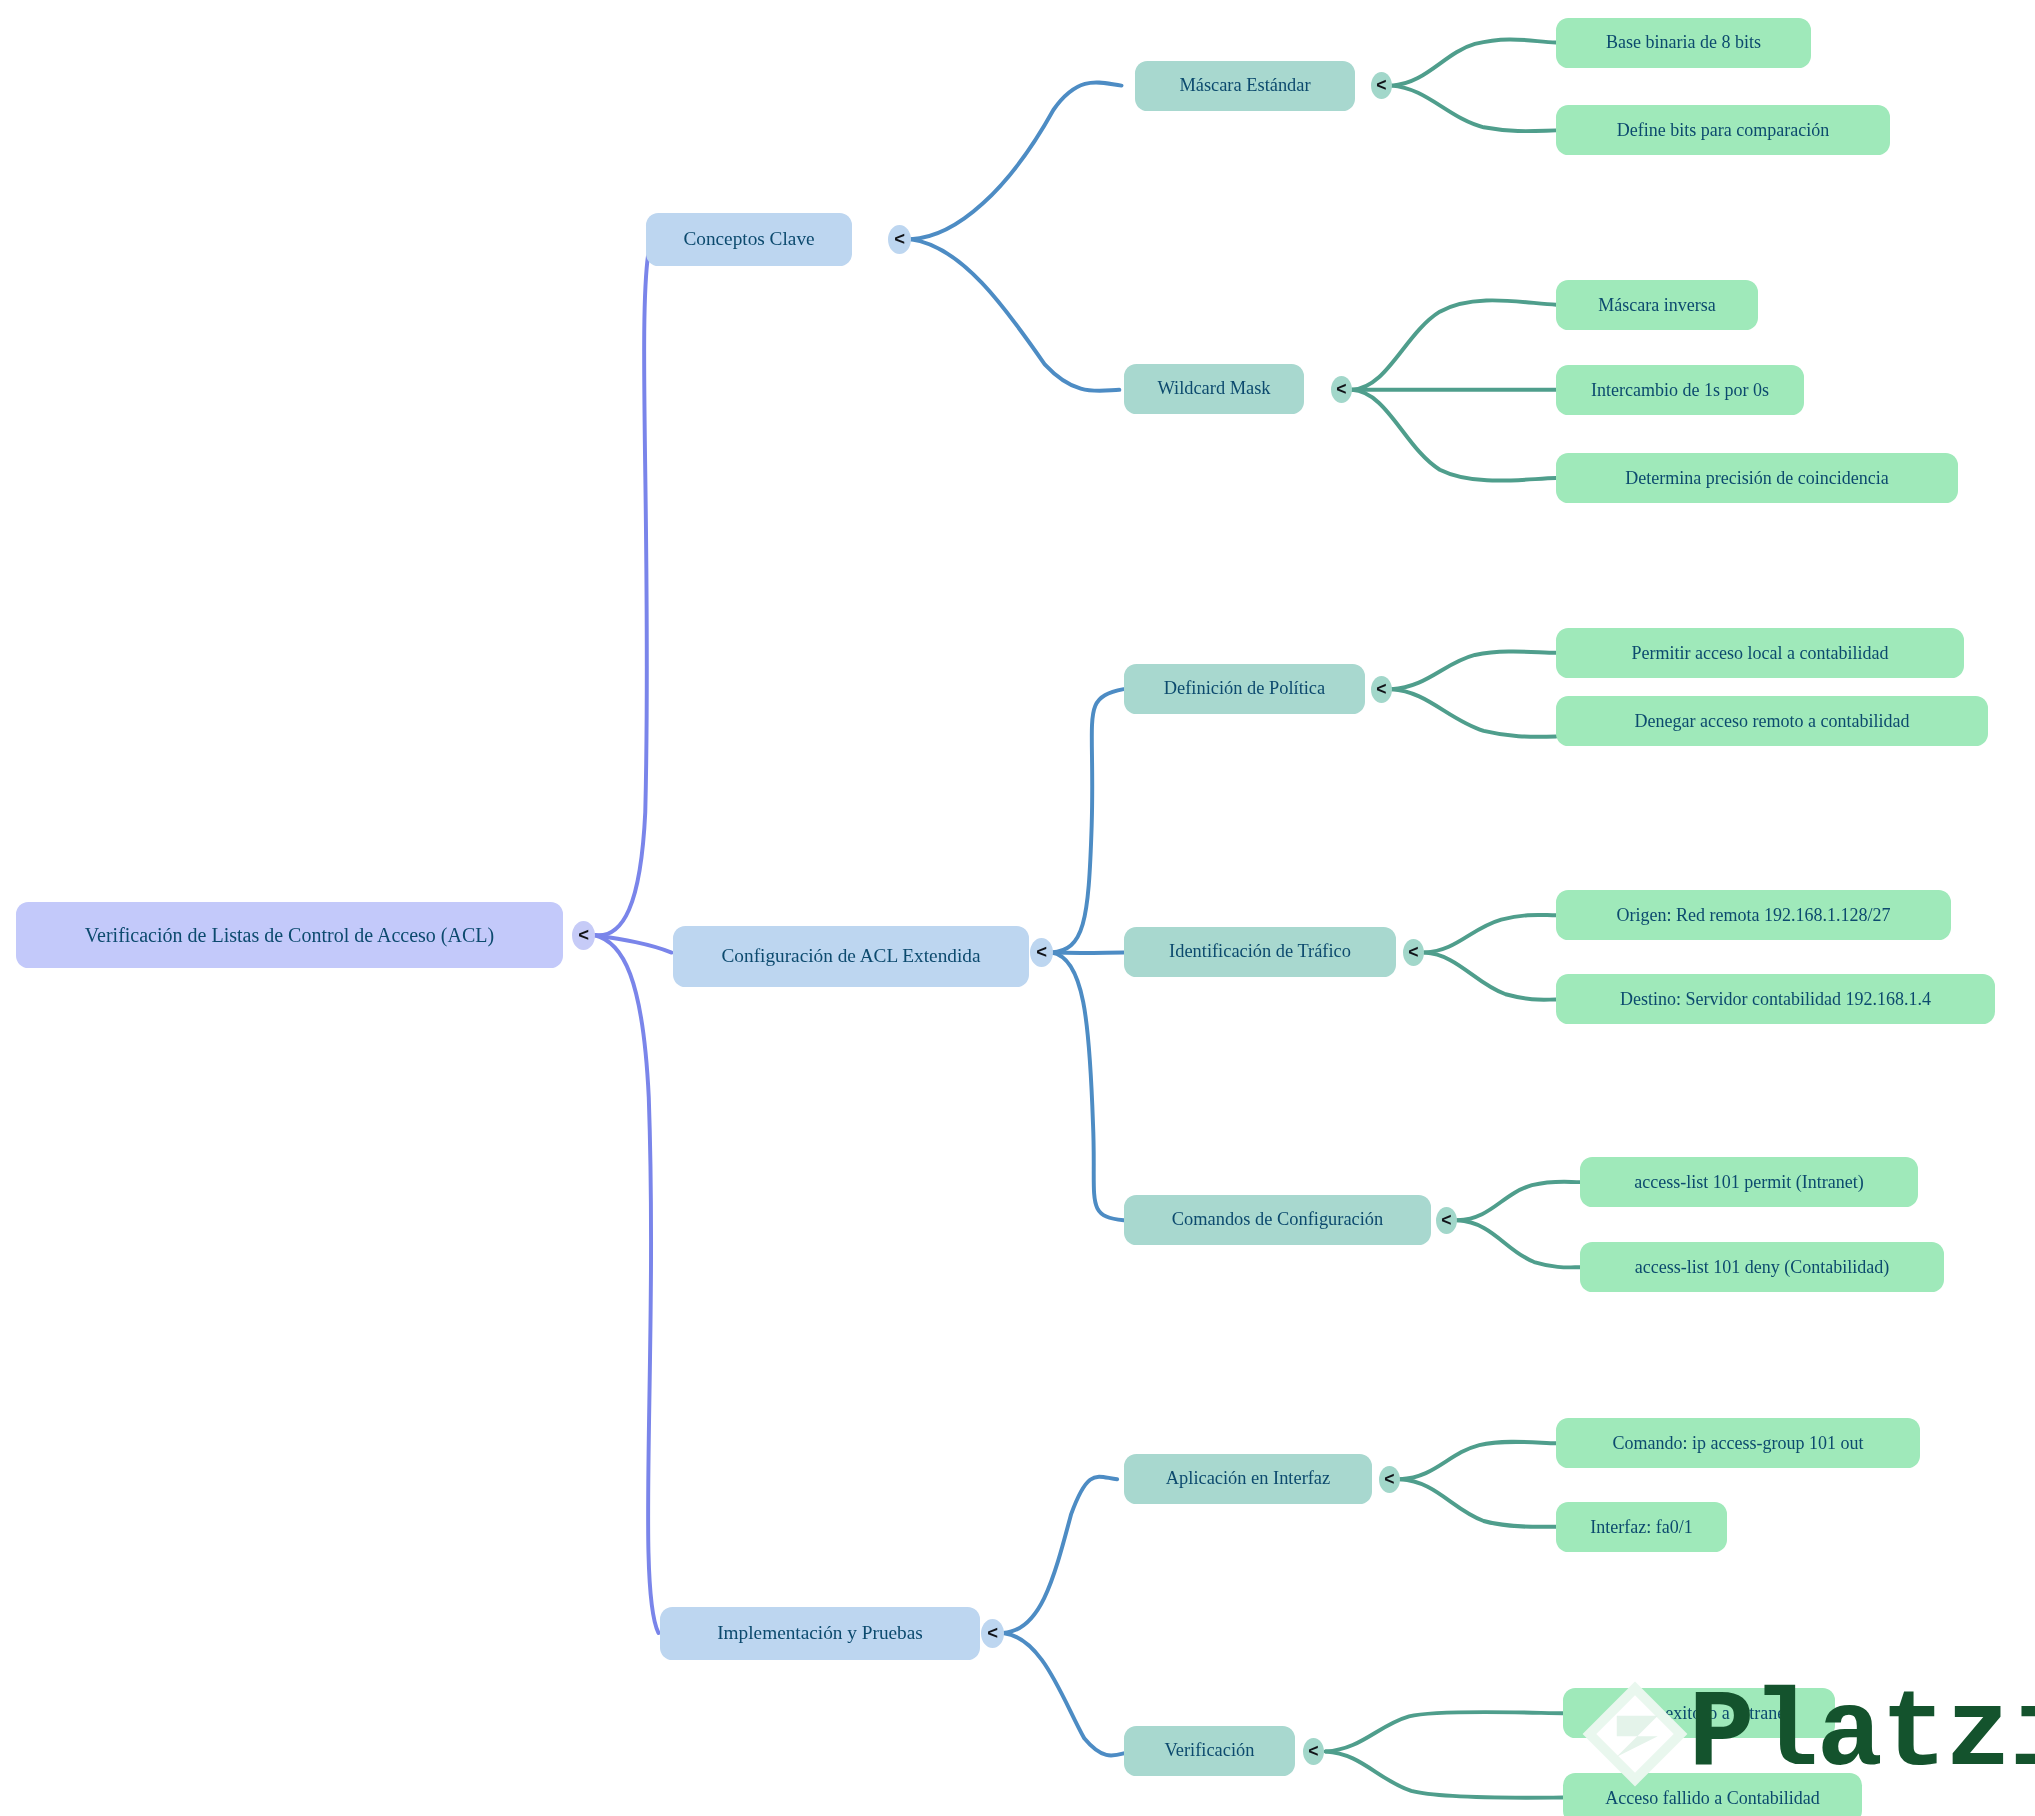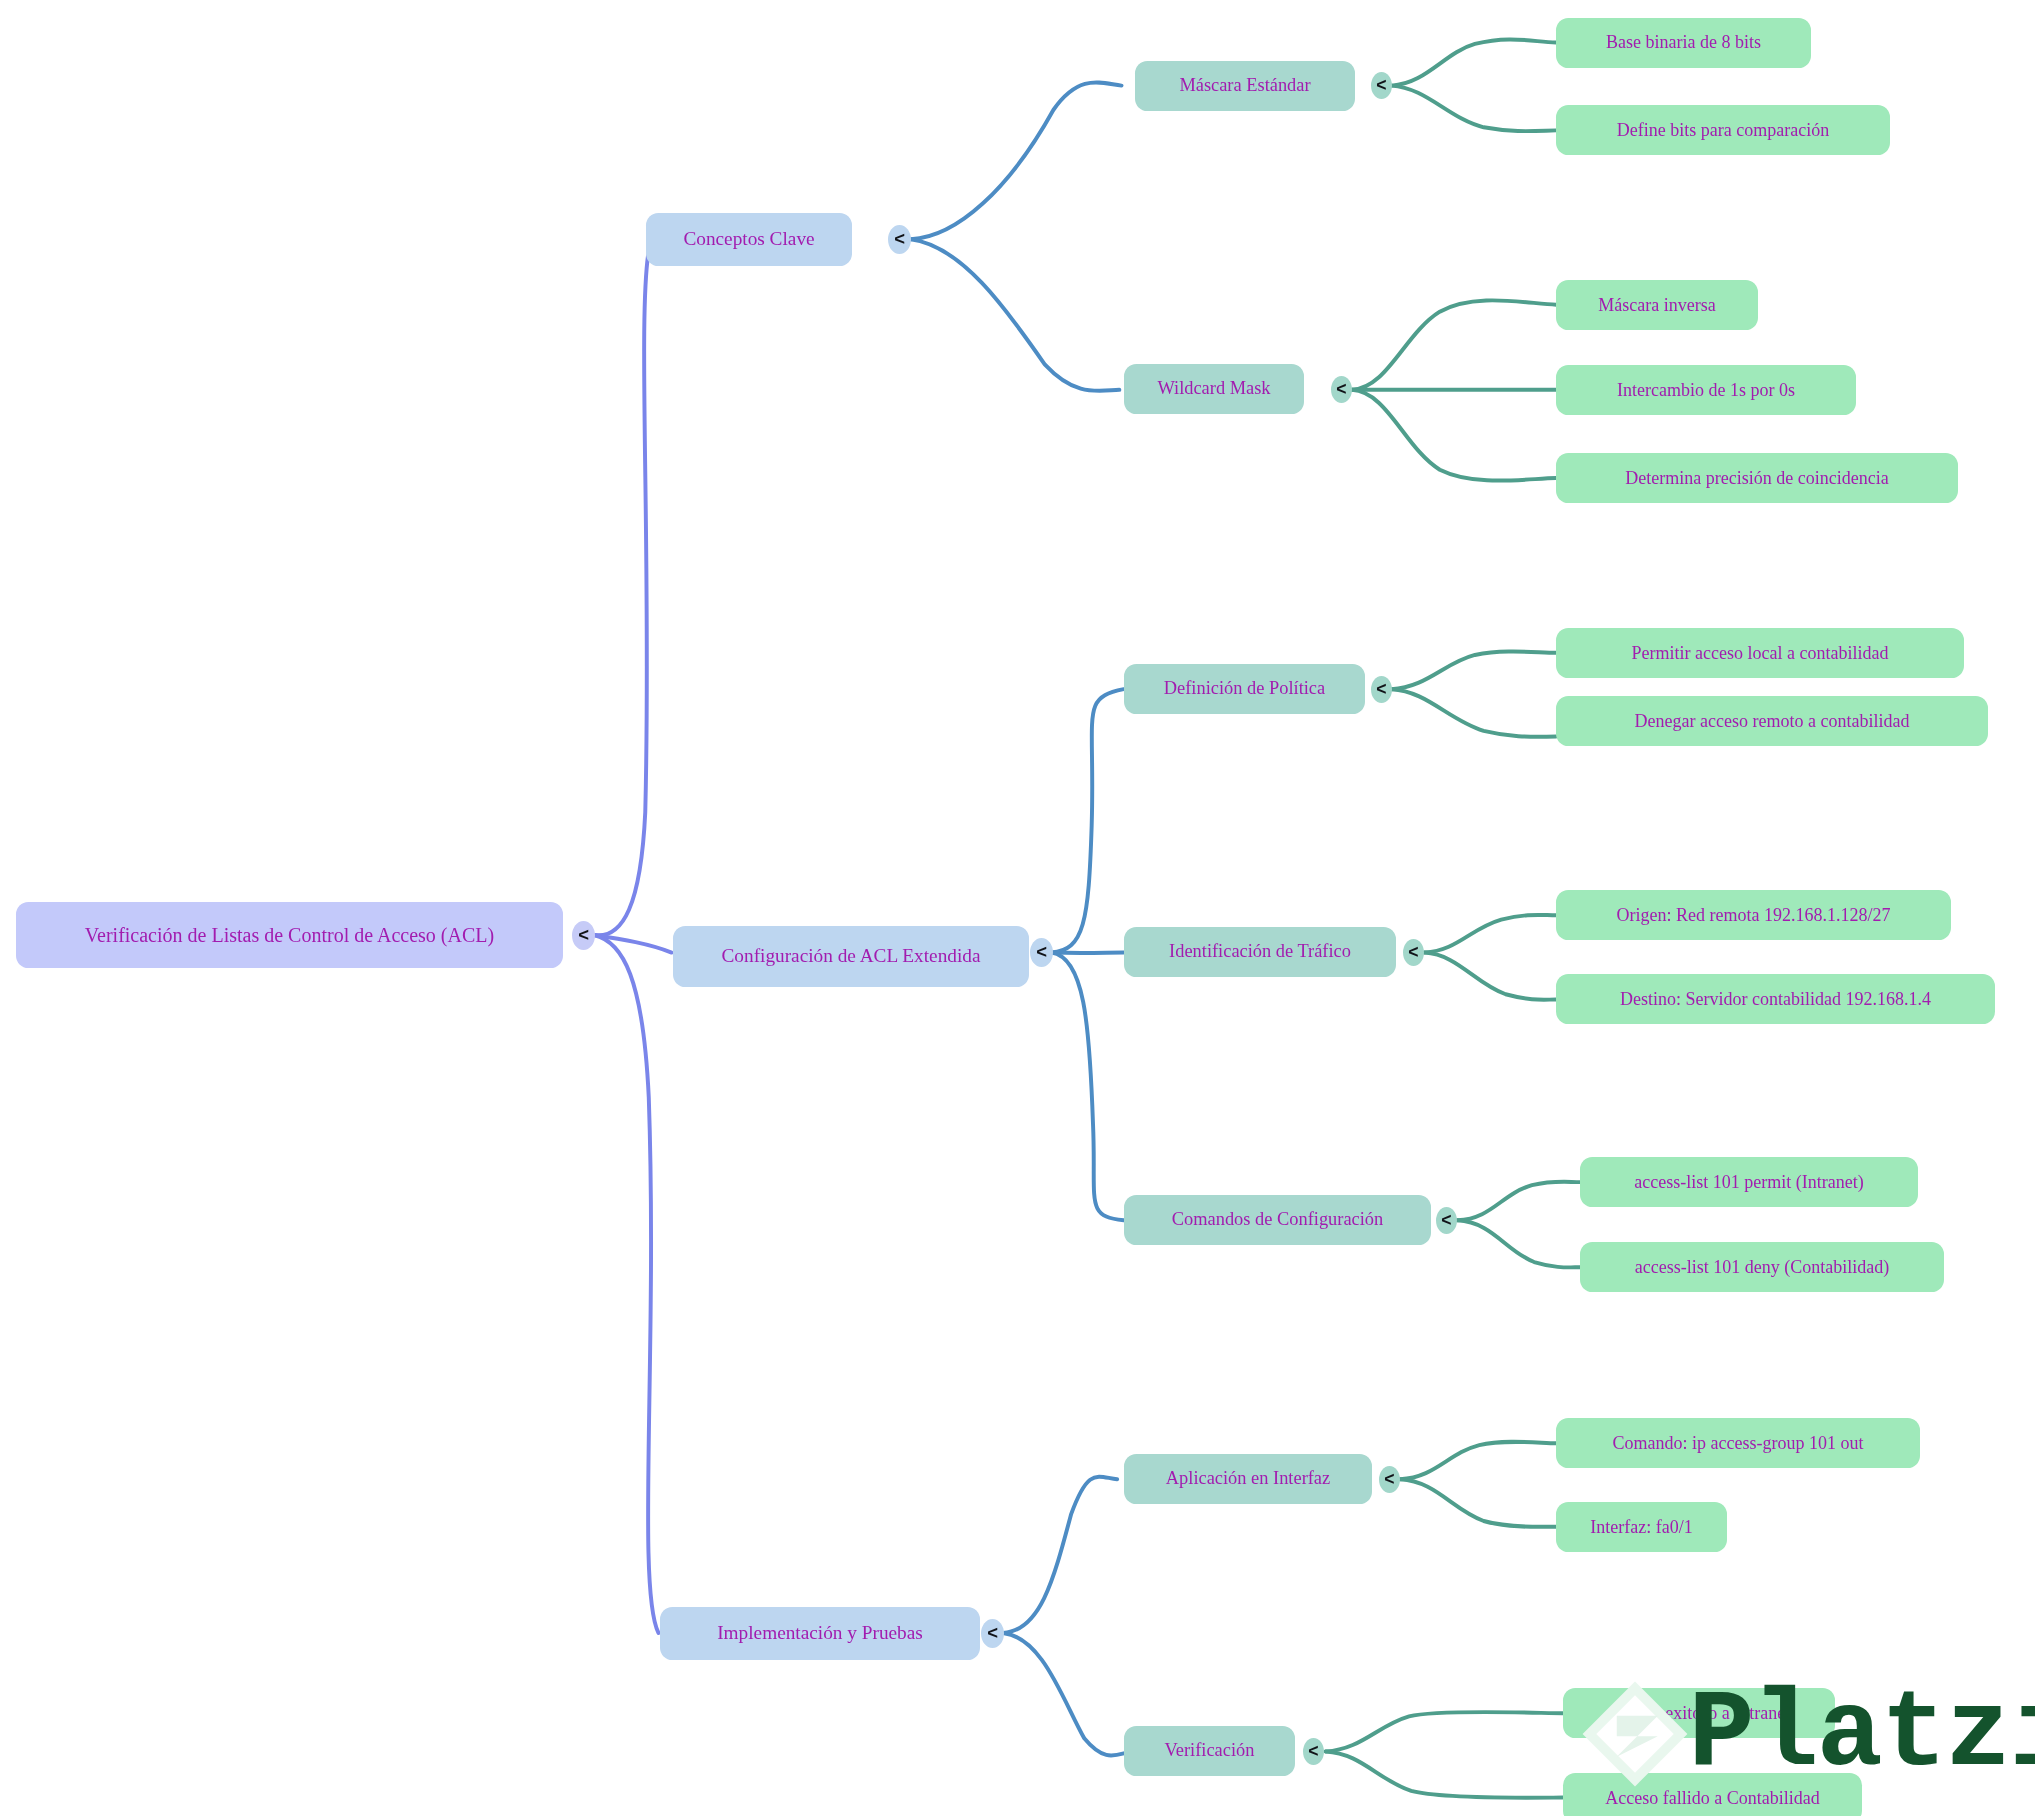--- a/index.html
+++ b/index.html
@@ -7,21 +7,21 @@
     font-family:"Liberation Serif","DejaVu Serif",serif;
     width:2035px;height:1816px;position:relative;overflow:hidden;
   }
   #canvas{position:absolute;inset:0;width:2035px;height:1816px;}
   #edges{position:absolute;left:0;top:0;width:2035px;height:1816px;pointer-events:none;}
 
   .node{
     position:absolute;
     display:flex;align-items:center;justify-content:center;
     border-radius:12.3px;
-    color:#a21caf;
+    color:#0c4a6e;
     box-sizing:border-box;
     padding:0 22px;
     text-align:center;
     line-height:1.15;
     white-space:nowrap;
   }
   .node.root{
     background:#c3c9fa;
     font-size:20px;
   }
@@ -170,21 +170,21 @@
   <div class="node leaf" style="left:1556px;top:17.6px;width:255px;height:50px;">
     <span>Base binaria de 8 bits</span>
   </div>
   <div class="node leaf" style="left:1556px;top:105px;width:334px;height:50px;">
     <span>Define bits para comparación</span>
   </div>
 
   <div class="node leaf" style="left:1556px;top:280px;width:202px;height:50px;">
     <span>Máscara inversa</span>
   </div>
-  <div class="node leaf" style="left:1556px;top:365px;width:300px;height:50px;">
+  <div class="node leaf" style="left:1556px;top:365px;width:248px;height:50px;">
     <span>Intercambio de 1s por 0s</span>
   </div>
   <div class="node leaf" style="left:1556px;top:453px;width:402px;height:50px;">
     <span>Determina precisión de coincidencia</span>
   </div>
 
   <div class="node leaf" style="left:1556px;top:628px;width:408px;height:50px;">
     <span>Permitir acceso local a contabilidad</span>
   </div>
   <div class="node leaf" style="left:1556px;top:696px;width:432px;height:50px;">

